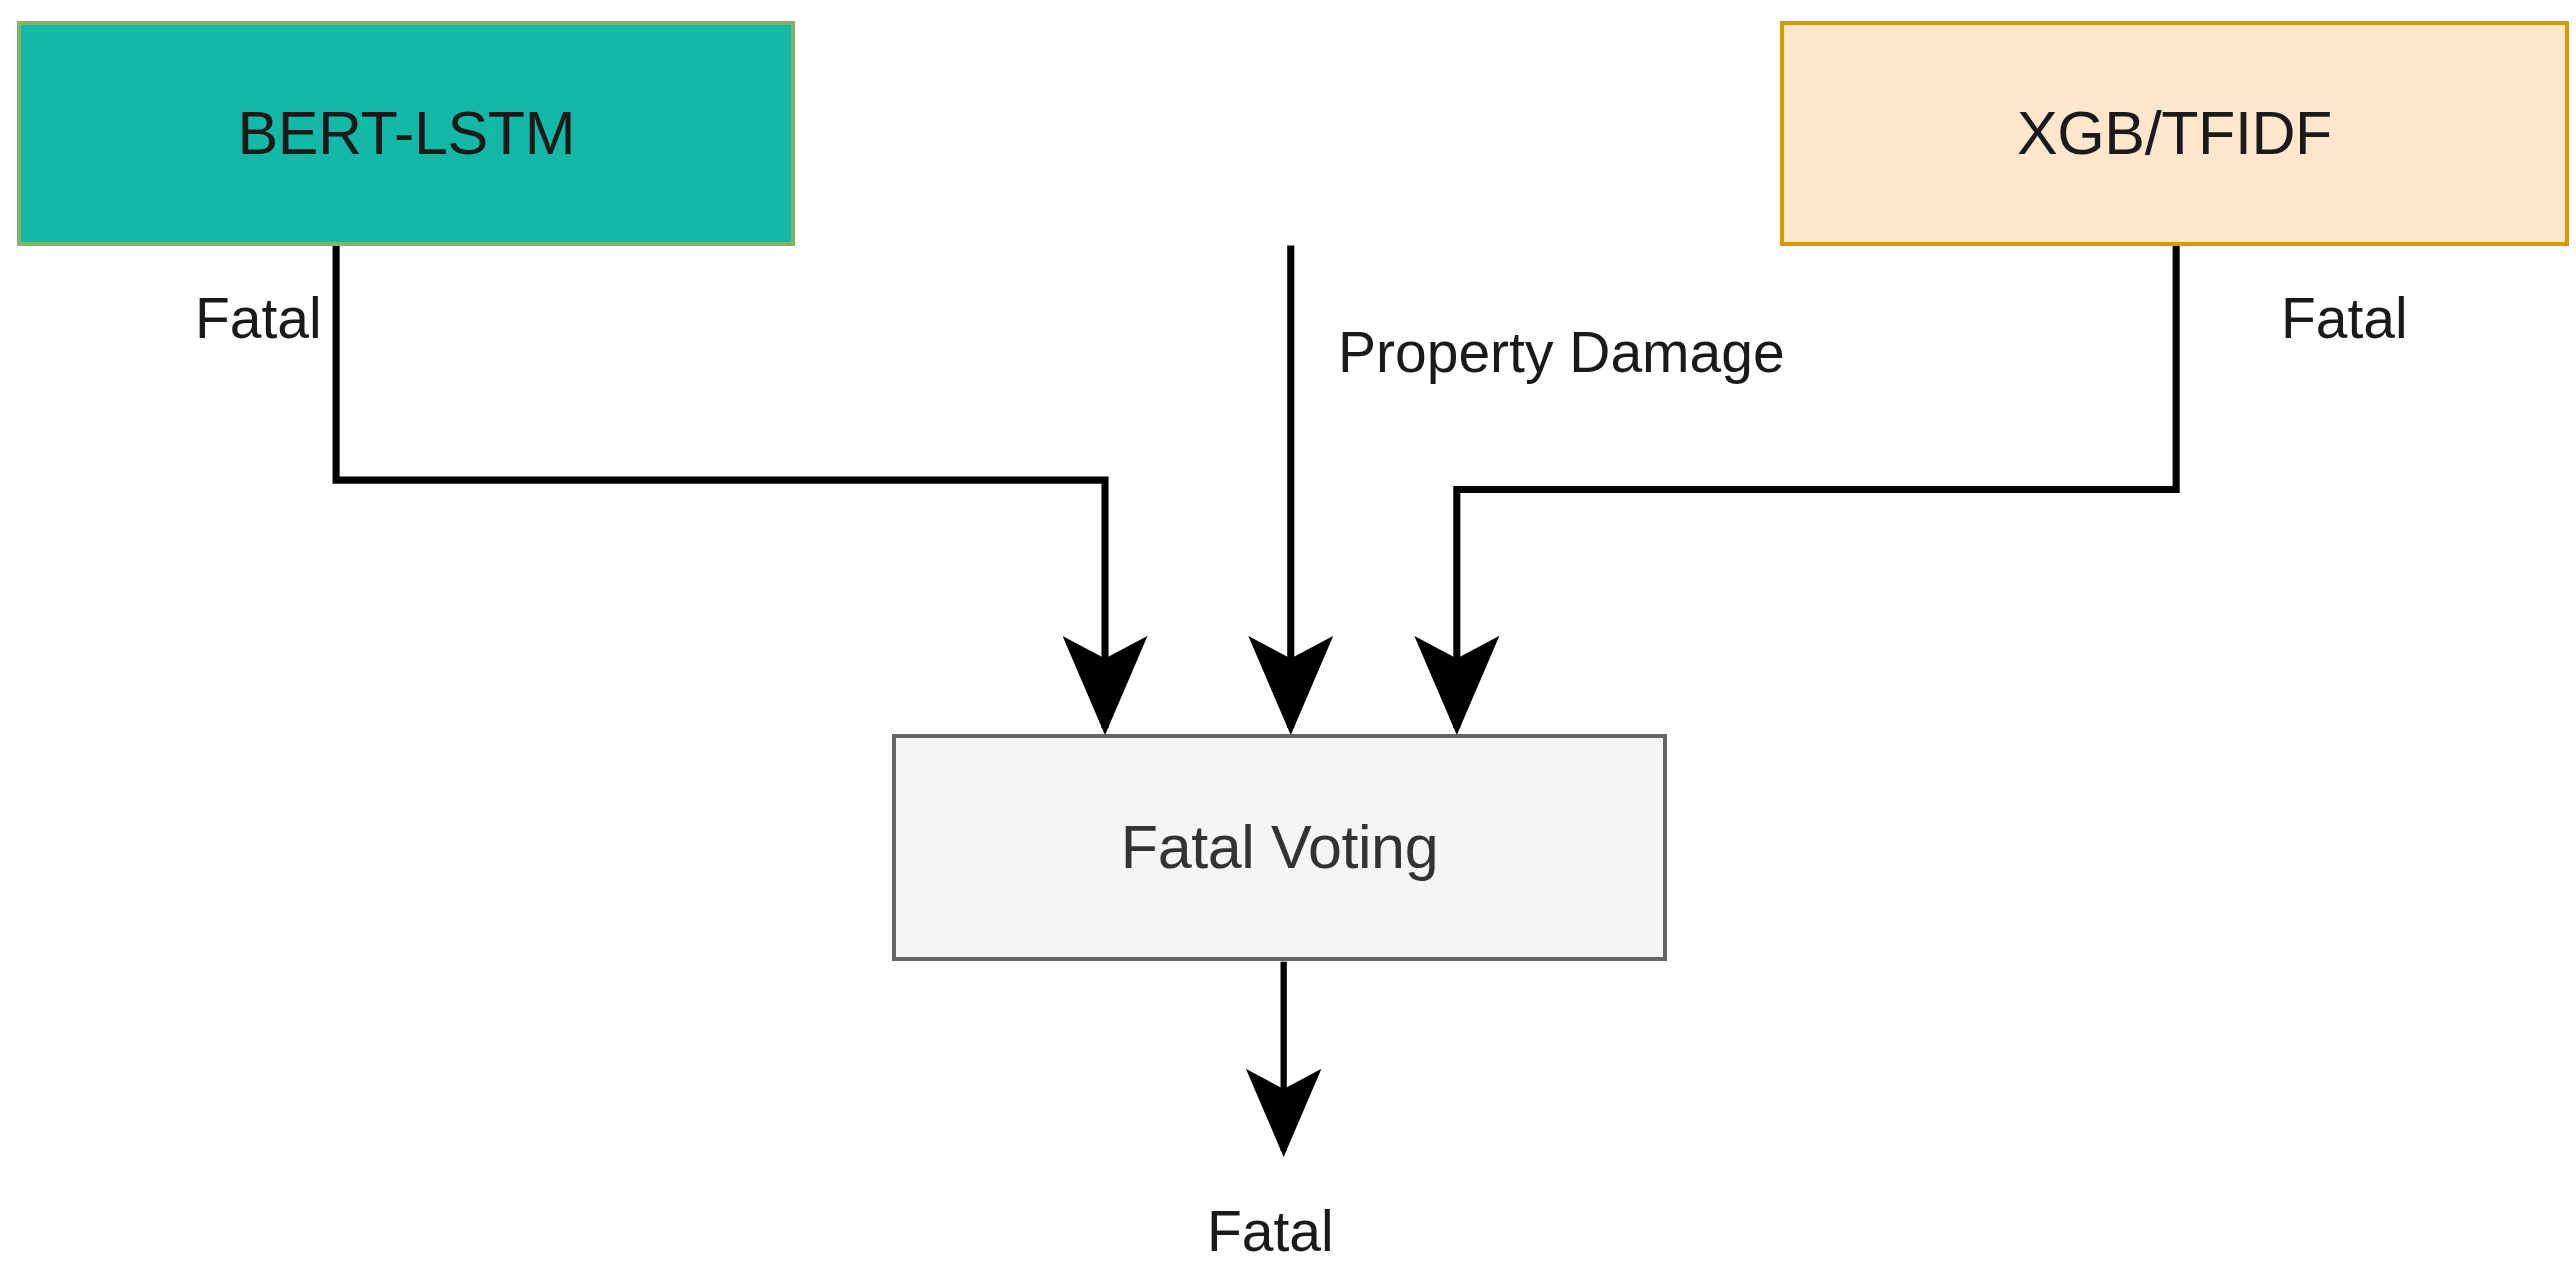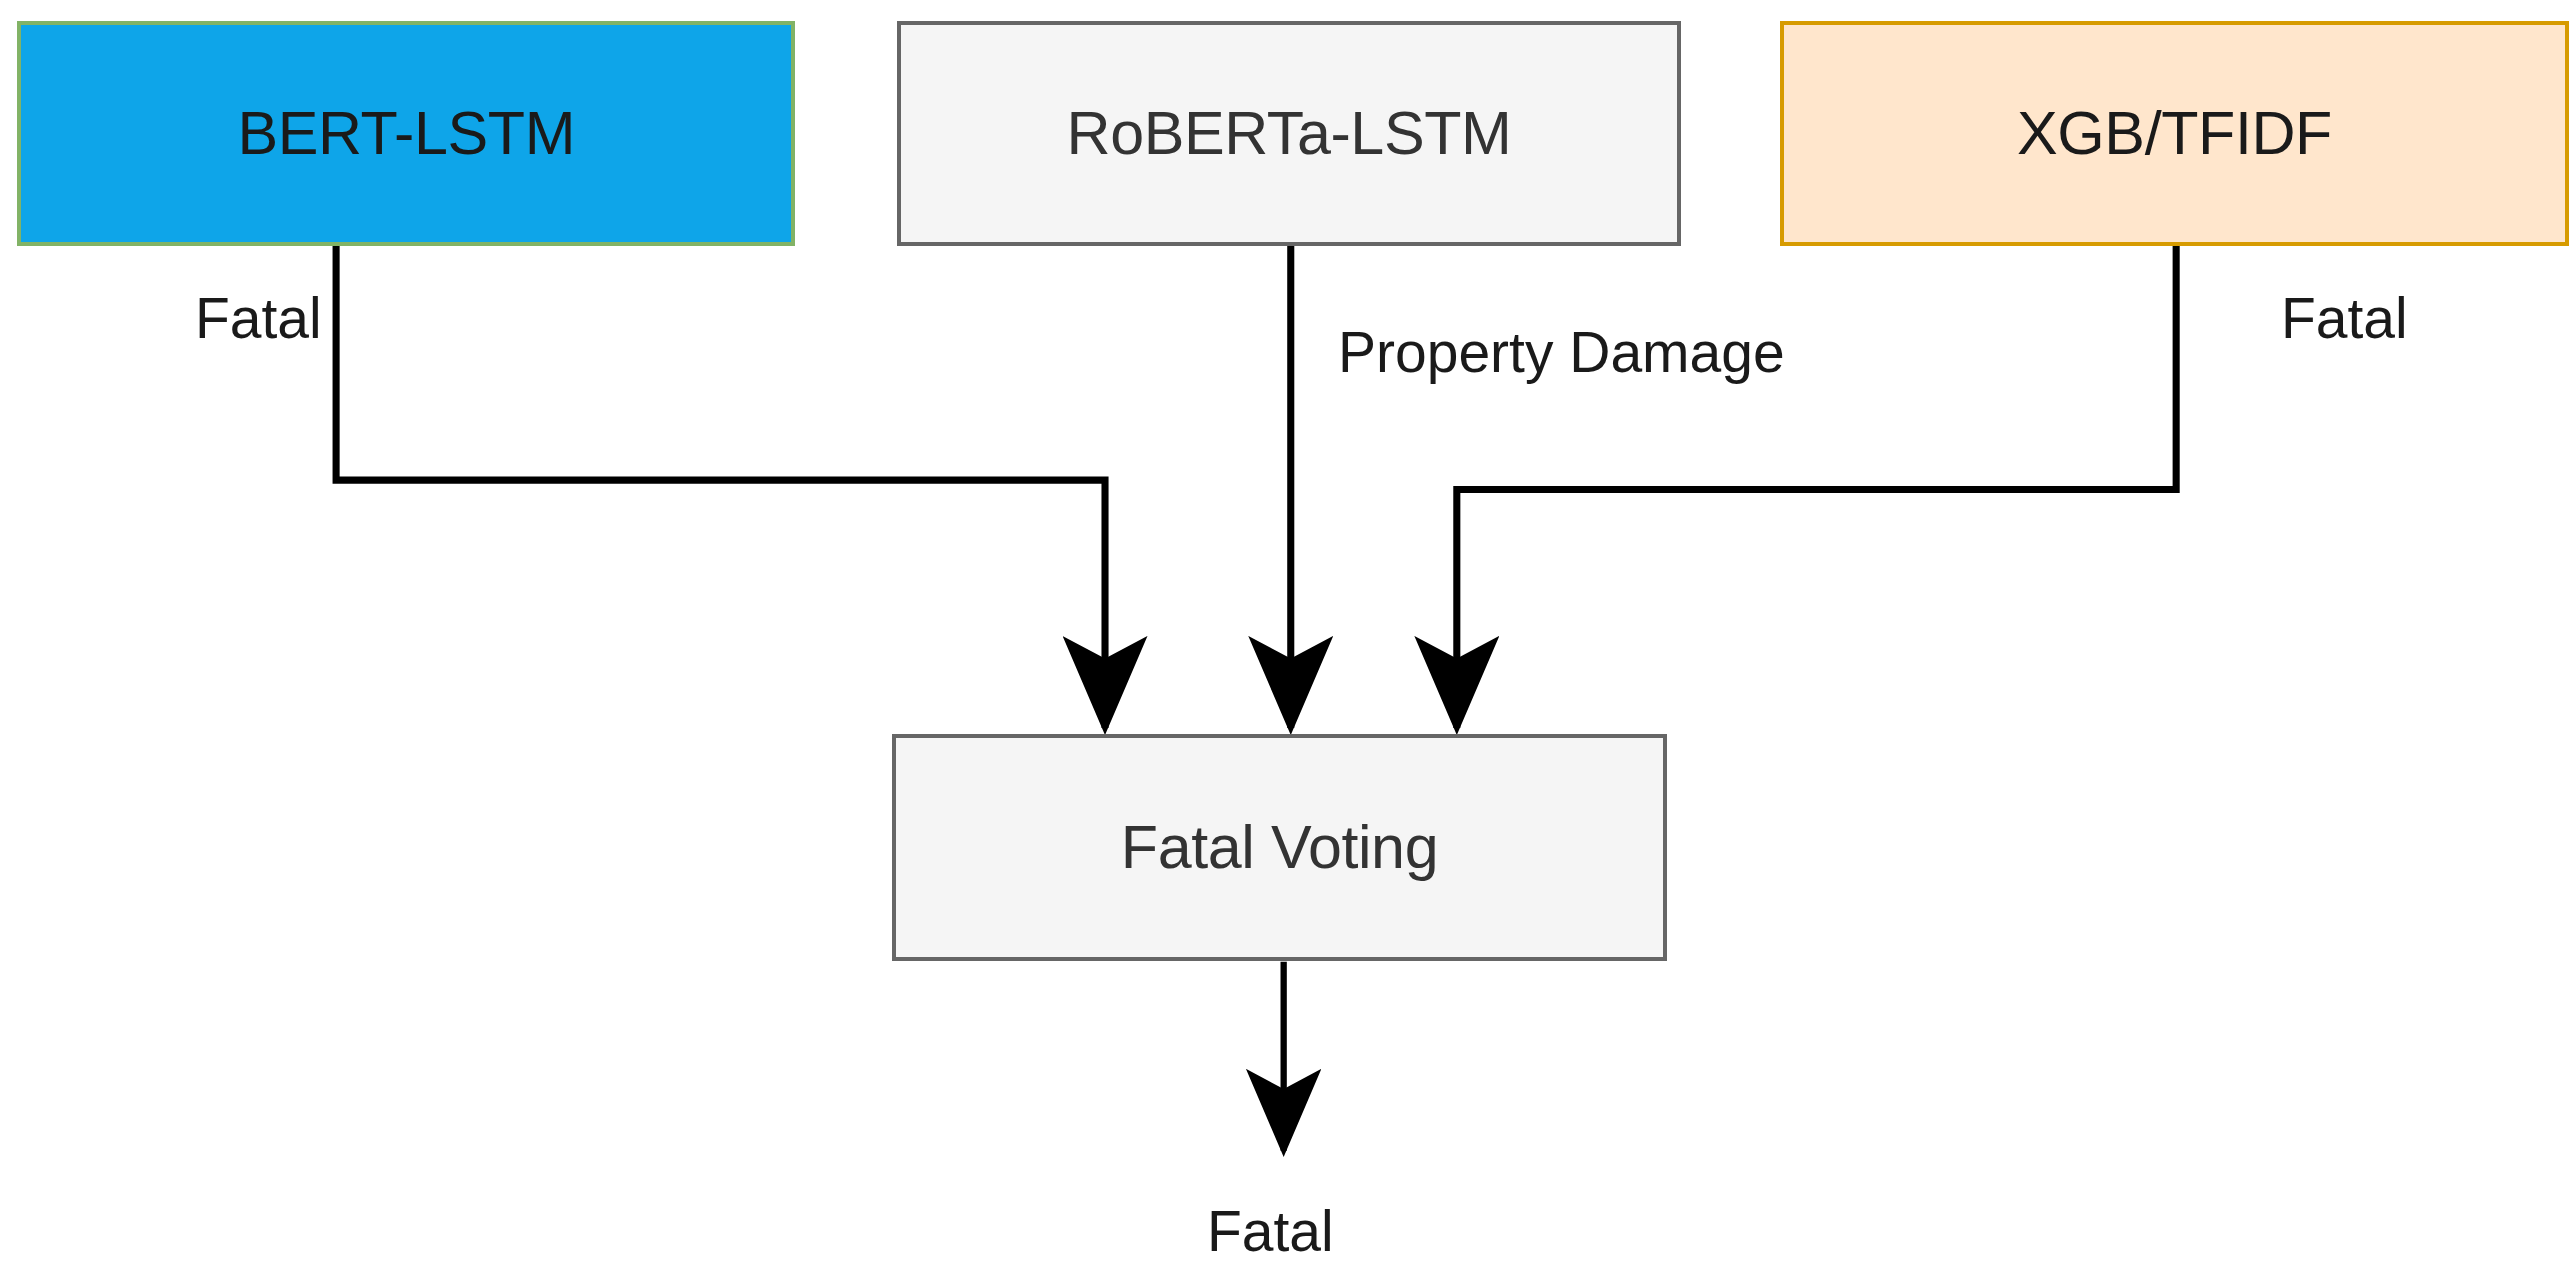--- a/index.html
+++ b/index.html
@@ -37,21 +37,21 @@
     font-size: 61px;
     line-height: 1;
     letter-spacing: -0.4px;
     white-space: nowrap;
   }
   #node-bert {
     left: 17.3px;
     top: 20.5px;
     width: 778px;
     height: 225px;
-    background: #0ea5e9;
+    background: #14b8a6;
     border-color: #82b366;
   }
   #node-bert .node-label { color: #1a1a1a; }
   #node-roberta {
     left: 897px;
     top: 20.5px;
     width: 784px;
     height: 225px;
     background: #f5f5f5;
     border-color: #666666;
@@ -118,23 +118,20 @@
 
     <path d="M 2765 312 L 2765 622 L 1851 622 L 1851 925" fill="none" stroke="#000000" stroke-width="9" marker-end="url(#arrowhead)"></path>
 
     <path d="M 1631 1222 L 1631 1462" fill="none" stroke="#000000" stroke-width="8" marker-end="url(#arrowhead)"></path>
   </svg>
 
   <div class="node" id="node-bert">
     <span class="node-label">BERT-LSTM</span>
   </div>
 
-  <div class="node" id="node-roberta">
-    <span class="node-label">RoBERTa-LSTM</span>
-  </div>
 
   <div class="node" id="node-xgb">
     <span class="node-label">XGB/TFIDF</span>
   </div>
 
   <div class="node" id="node-voting">
     <span class="node-label">Fatal Voting</span>
   </div>
 
   <div class="edge-label" id="edge-label-bert">Fatal</div>

